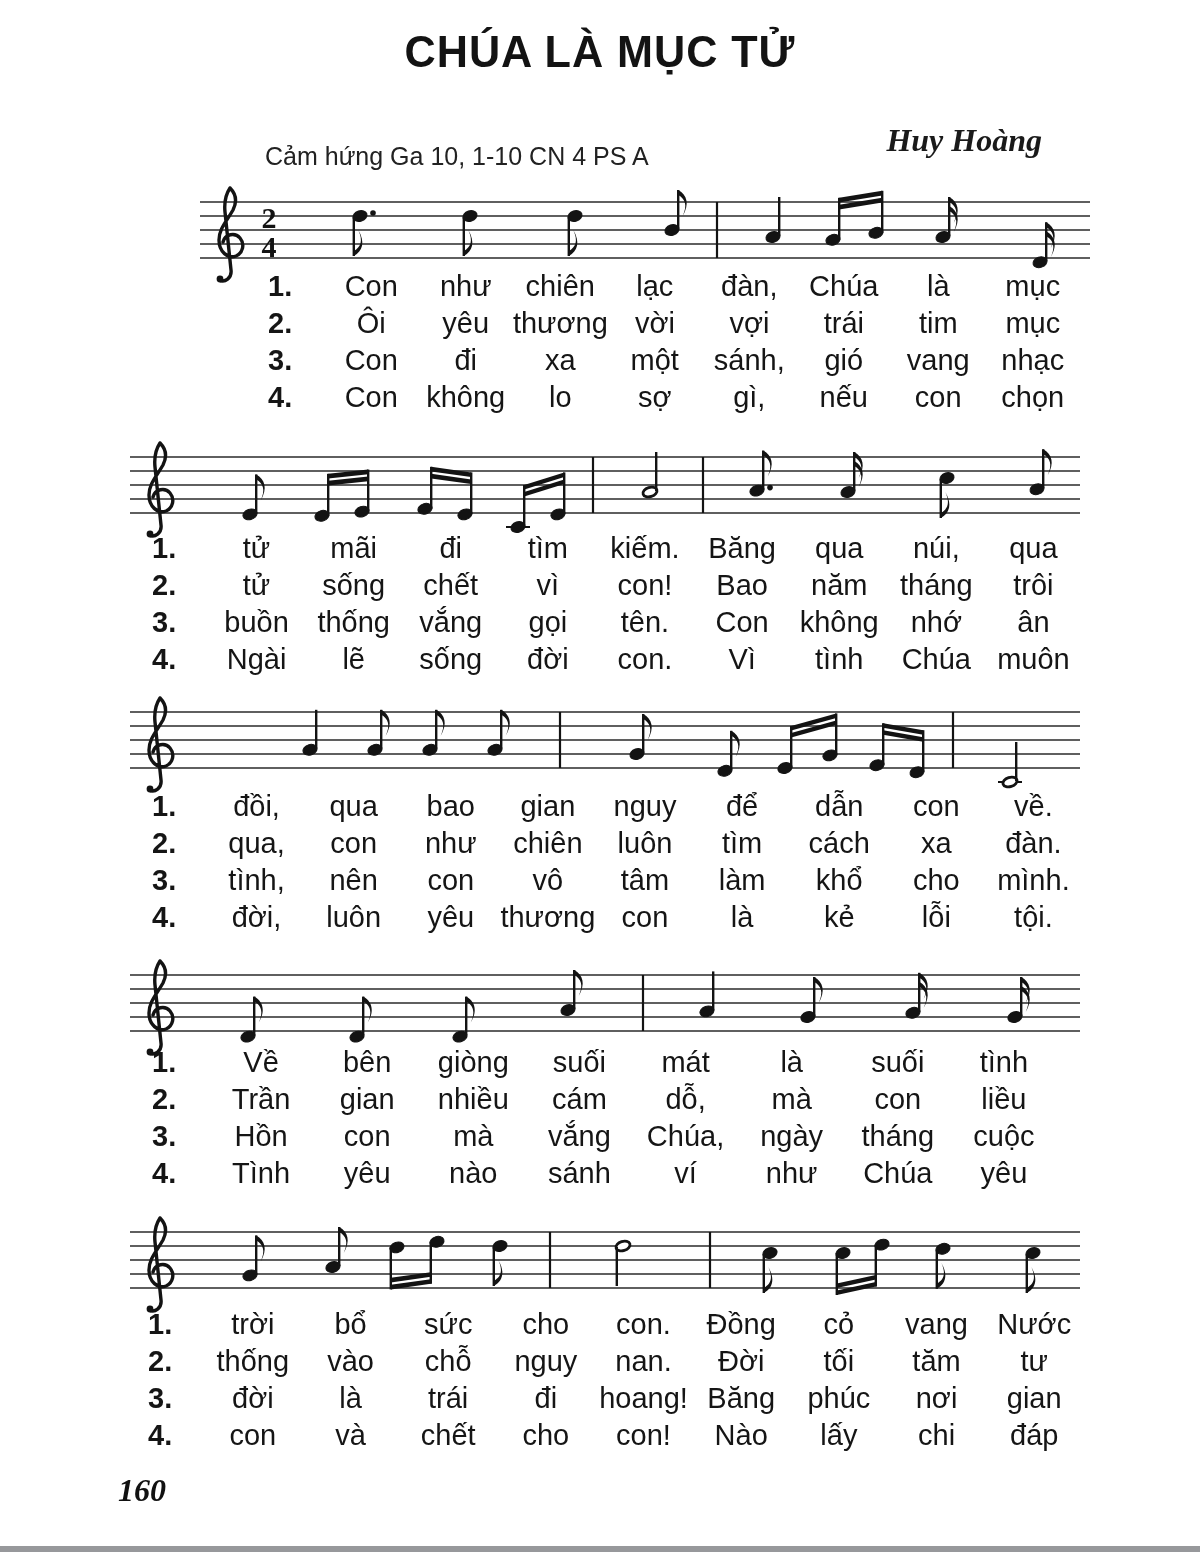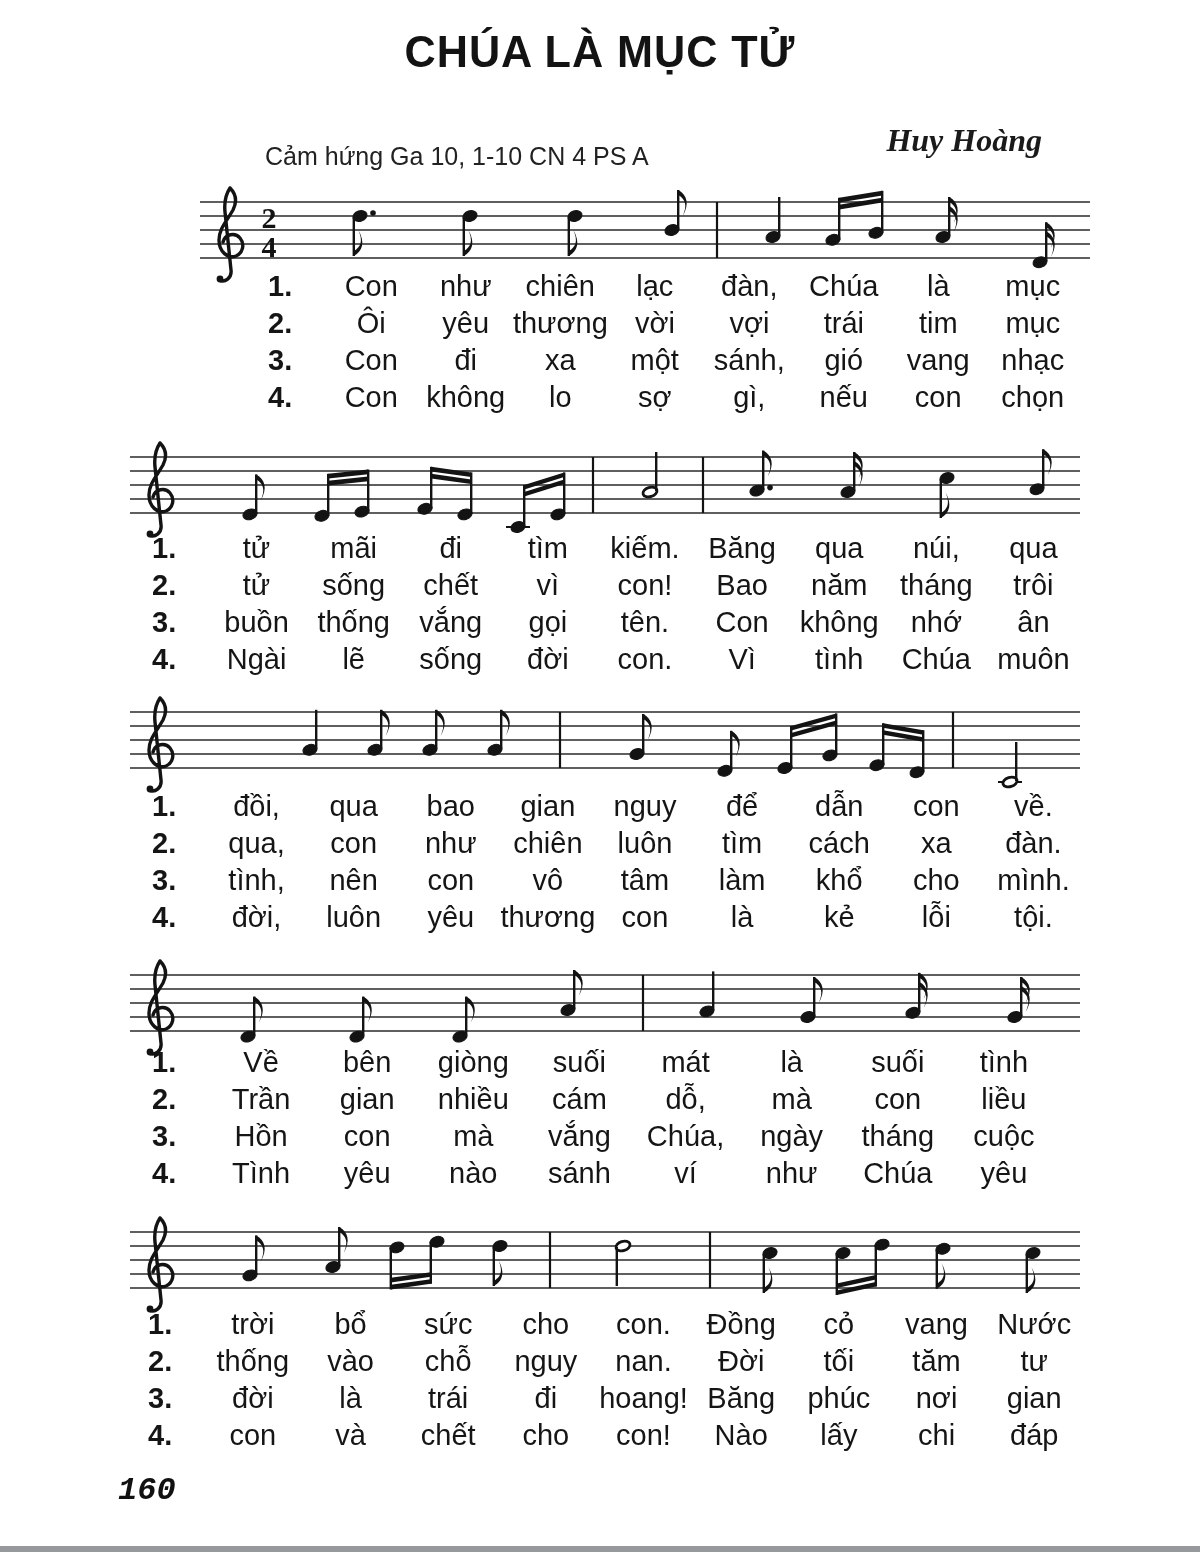--- a/index.html
+++ b/index.html
@@ -20,21 +20,21 @@
   .inscription{
     position:absolute;top:142px;left:265px;font-size:25px;color:#222;
   }
   .staff{position:absolute;}
   .lyric-block{position:absolute;}
   .lyric-row{display:flex;align-items:baseline;height:37px;font-size:29px;white-space:nowrap;}
   .verse-num{width:56px;font-weight:700;flex:0 0 auto;}
   .lyric-word{flex:1 1 0;text-align:center;}
   .page-number{
     position:absolute;top:1472px;left:118px;
-    font-family:Liberation Mono, monospace;font-style:italic;font-weight:700;
+    font-family:Liberation Serif, serif;font-style:italic;font-weight:700;
     font-size:32px;color:#111;
   }
   .scan-band{position:absolute;left:0;bottom:0;width:100%;height:6px;background:#97989b;}
 </style>
 </head>
 <body>
 
 <div class="page-title">CHÚA LÀ MỤC TỬ</div>
 <div class="composer">Huy Hoàng</div>
 <div class="inscription">Cảm hứng Ga 10, 1-10 CN 4 PS A</div>

